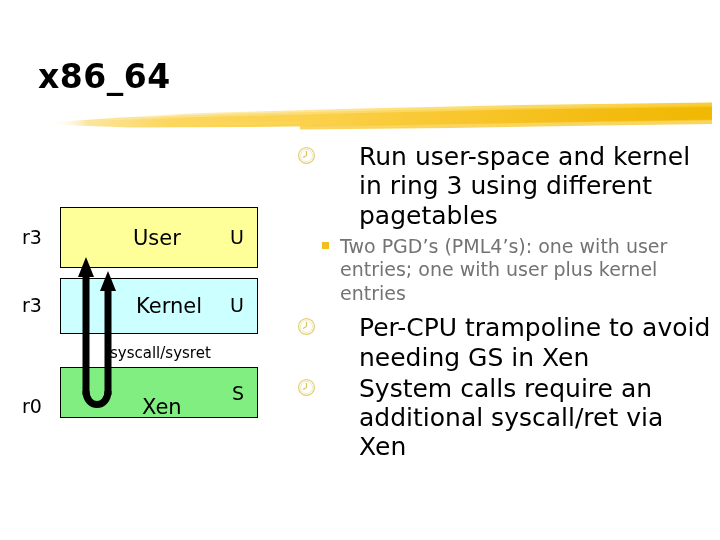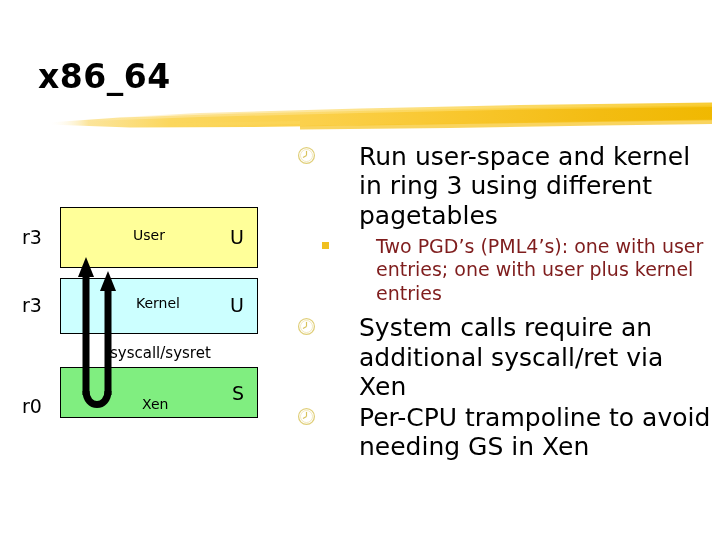--- a/index.html
+++ b/index.html
@@ -64,21 +64,21 @@
   .layer-box {
     position: absolute;
     left: 60px;
     width: 198px;
     border: 1px solid #000000;
     box-sizing: border-box;
   }
   .layer-name {
     position: absolute;
     font-family: "DejaVu Sans", "Liberation Sans", sans-serif;
-    font-size: 14px;
+    font-size: 21px;
     color: #000000;
     line-height: 1;
   }
   .layer-mode {
     position: absolute;
     font-family: "DejaVu Sans", "Liberation Sans", sans-serif;
     font-size: 19px;
     color: #000000;
     line-height: 1;
   }
@@ -141,22 +141,21 @@
     flex: 0 0 auto;
     width: 21px;
     height: 20px;
     margin-top: 7px;
   }
   .bullet-l2 .b-text {
     flex: 1 1 auto;
     font-family: "DejaVu Sans", "Liberation Sans", sans-serif;
     font-size: 19px;
     line-height: 1.24;
-    color: #7f1d1d;
-    margin-left: 36px;
+    color: #737373;
   }
   .sq {
     display: block;
     width: 7px;
     height: 7px;
     margin-left: 3px;
   }
 </style>
 </head>
 <body>
@@ -246,29 +245,29 @@
 
     <div class="bullet-l1">
       <span class="b-icon">
         <svg viewBox="0 0 24 24" width="19" height="19">
           <circle cx="12" cy="12" r="10" fill="none" stroke="#e0cf7a" stroke-width="1.6"></circle>
           <circle cx="12" cy="12" r="7.6" fill="none" stroke="#ece0a8" stroke-width="0.9"></circle>
           <line x1="12" y1="12" x2="12" y2="6.2" stroke="#d8c35e" stroke-width="1.5"></line>
           <line x1="12" y1="12" x2="7.6" y2="14.6" stroke="#d8c35e" stroke-width="1.5"></line>
         </svg>
       </span>
-      <span class="b-text">System calls require an additional syscall/ret via Xen</span>
+      <span class="b-text">Per-CPU trampoline to avoid needing GS in Xen</span>
     </div>
 
     <div class="bullet-l1">
       <span class="b-icon">
         <svg viewBox="0 0 24 24" width="19" height="19">
           <circle cx="12" cy="12" r="10" fill="none" stroke="#e0cf7a" stroke-width="1.6"></circle>
           <circle cx="12" cy="12" r="7.6" fill="none" stroke="#ece0a8" stroke-width="0.9"></circle>
           <line x1="12" y1="12" x2="12" y2="6.2" stroke="#d8c35e" stroke-width="1.5"></line>
           <line x1="12" y1="12" x2="7.6" y2="14.6" stroke="#d8c35e" stroke-width="1.5"></line>
         </svg>
       </span>
-      <span class="b-text">Per-CPU trampoline to avoid needing GS in Xen</span>
+      <span class="b-text">System calls require an additional syscall/ret via Xen</span>
     </div>
 
   </div>
 </div>
 
 </body></html>

